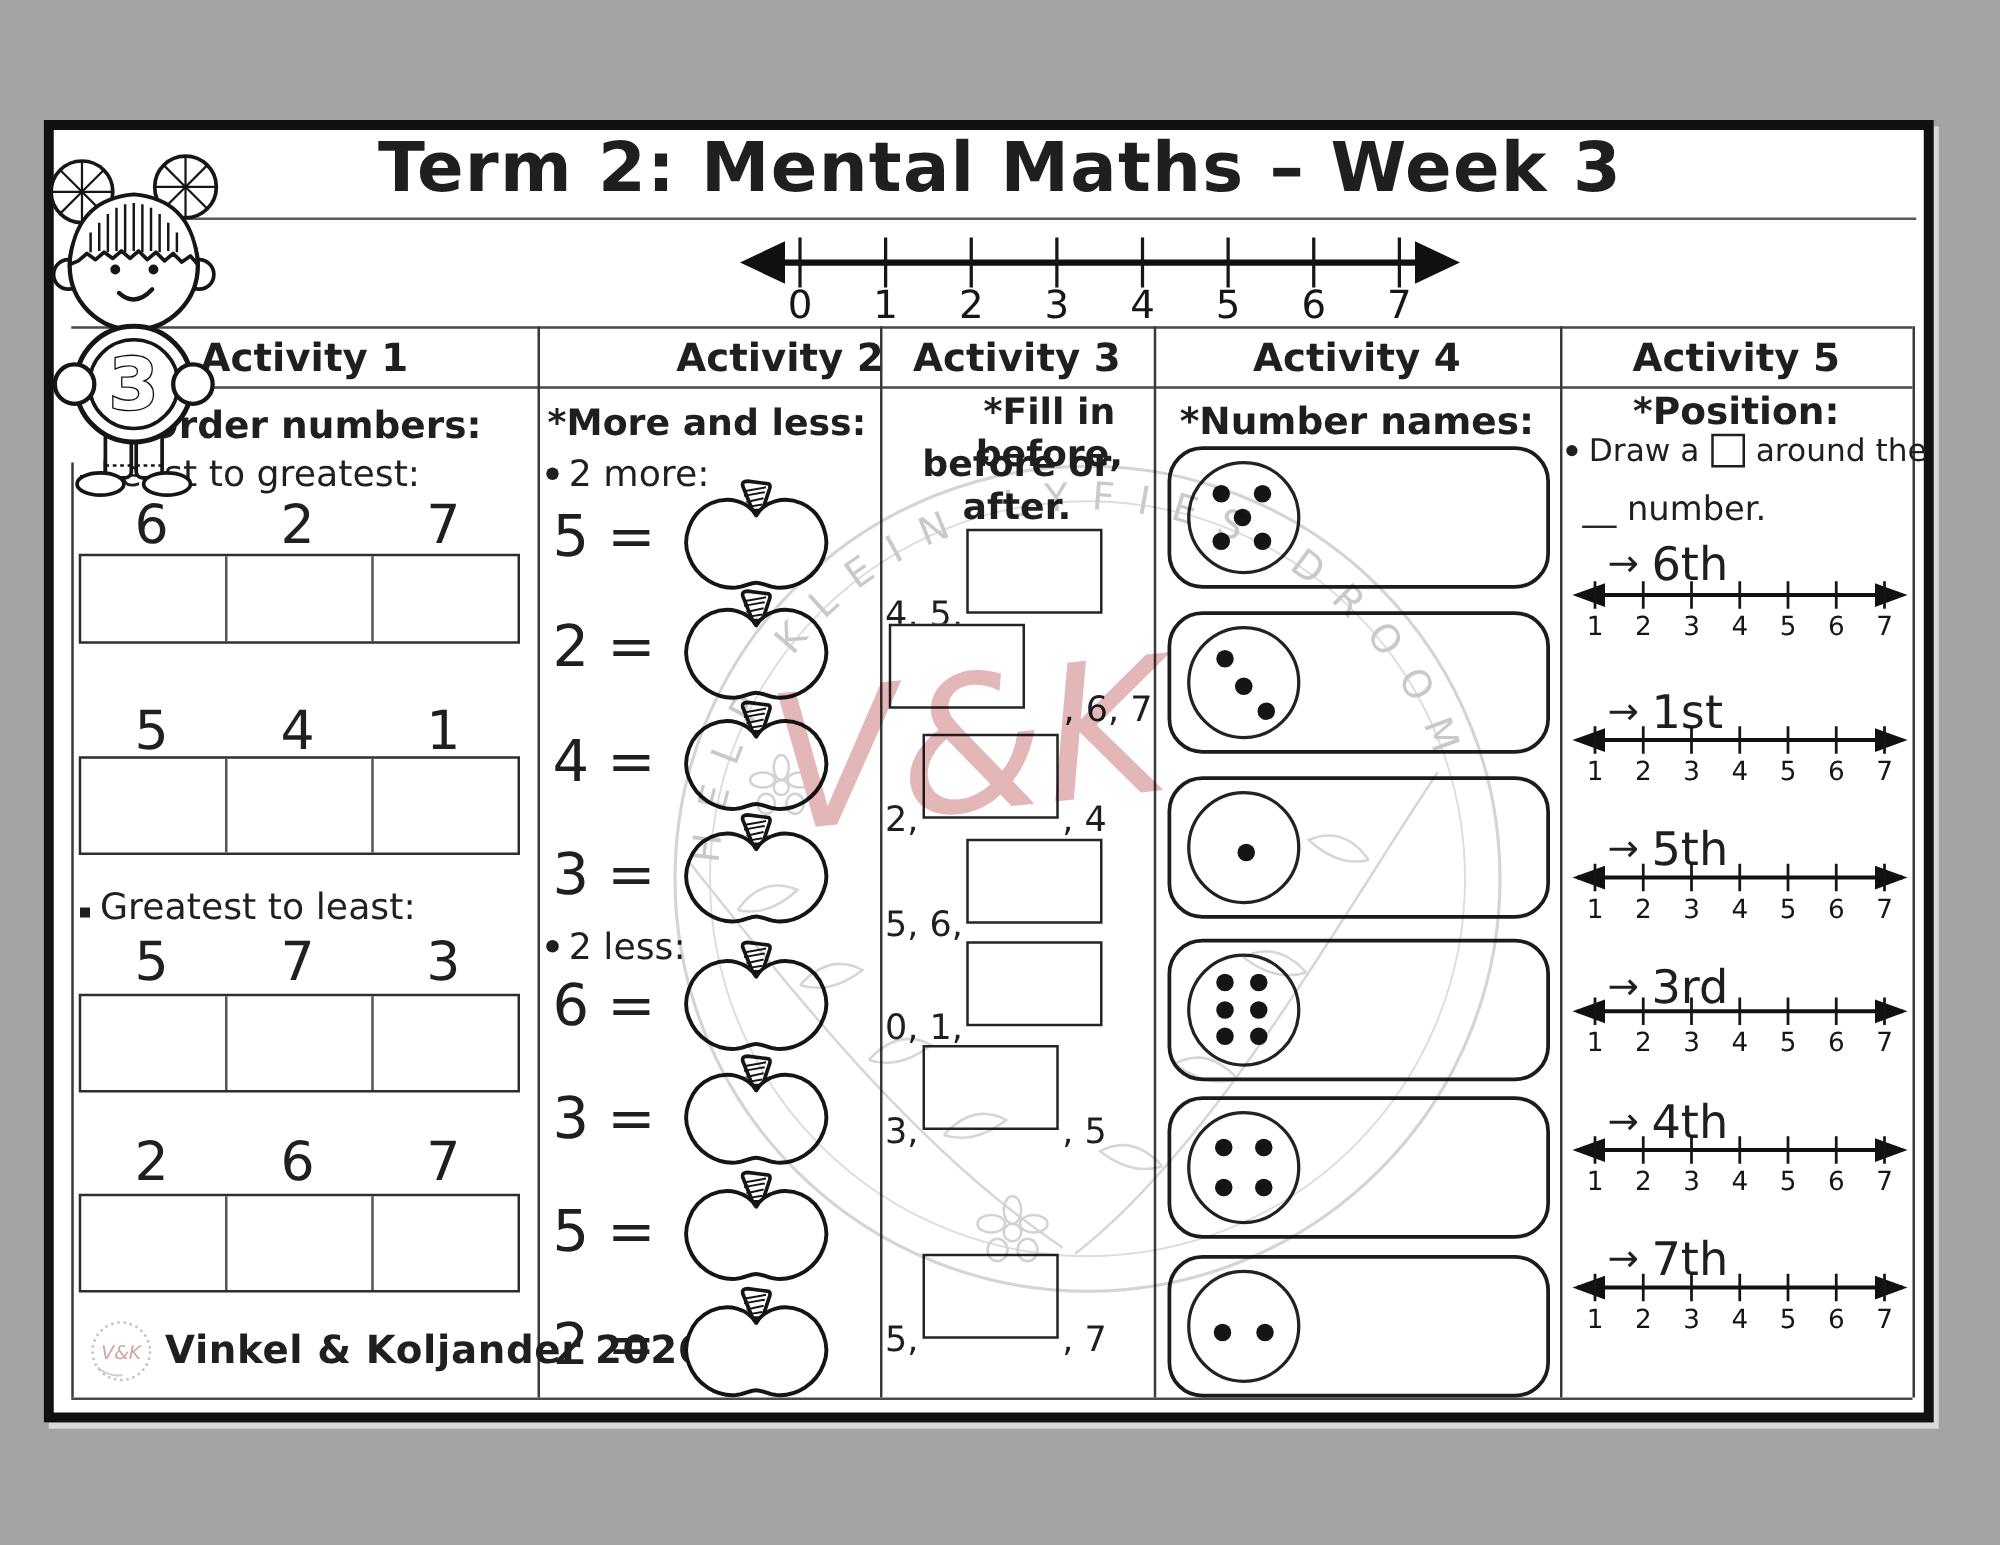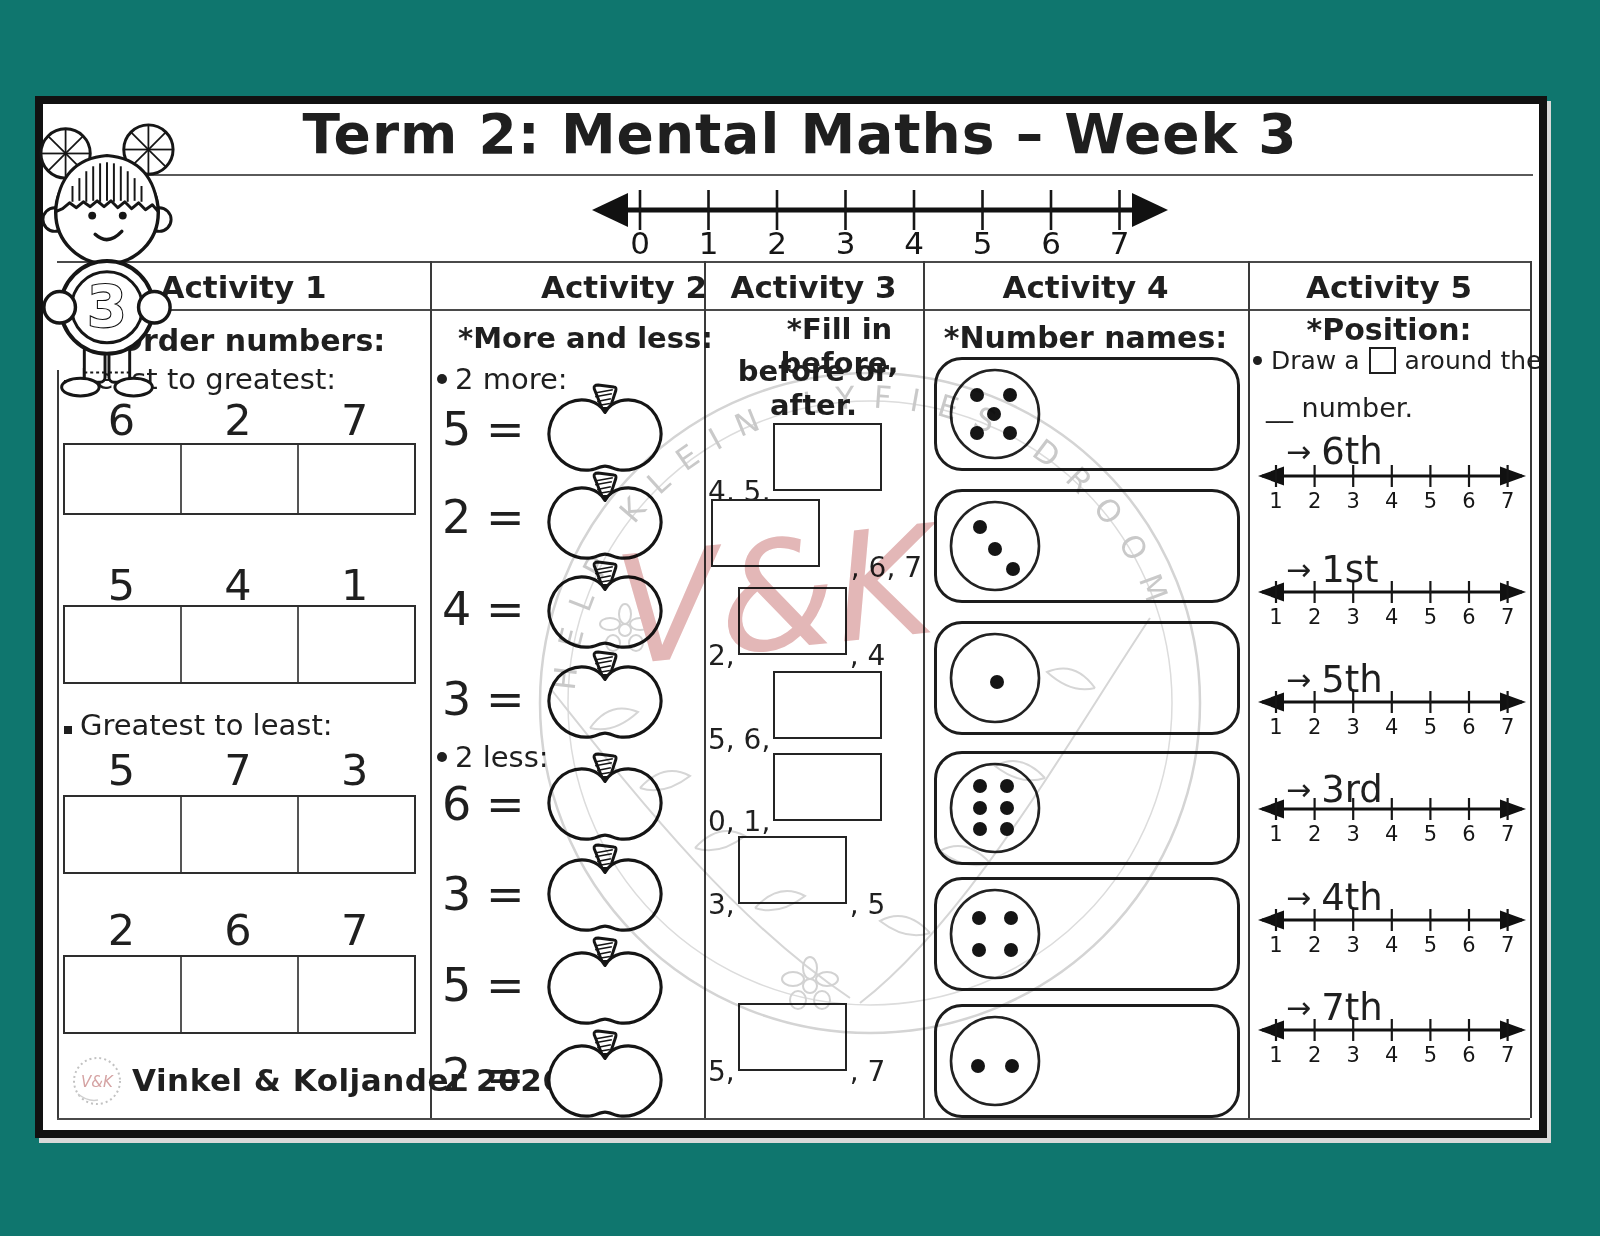--- a/index.html
+++ b/index.html
@@ -1,16 +1,16 @@
 <!DOCTYPE html>
 <html><head>
 <meta charset="utf-8">
 <style>
   html,body{margin:0;padding:0;background:#fff;}
-  .page{position:relative;width:1600px;height:1236px;background:#0f766e;overflow:hidden;
+  .page{position:relative;width:1600px;height:1236px;background:#a3a3a3;overflow:hidden;
         font-family:"DejaVu Sans","Liberation Sans",sans-serif;color:#1f1f1f;}
   .frame{position:absolute;left:35px;top:96px;width:1496px;height:1026px;border:8px solid #111;
          background:#fff;box-shadow:4px 5px 0 #d9d9d9;}
   .page-title{position:absolute;left:0;top:102px;width:1600px;text-align:center;
               font-size:55px;font-weight:800;letter-spacing:1px;}
   .hline{position:absolute;height:2px;background:#4a4a4a;}
   .vline{position:absolute;width:2px;background:#3a3a3a;}
   .col-header{position:absolute;top:266px;height:42px;line-height:42px;text-align:center;
               font-size:31px;font-weight:600;}
   .instr{position:absolute;text-align:center;font-size:29px;font-weight:600;}
@@ -92,21 +92,21 @@
   <div class="instr" style="left:57px;top:323px;width:373px;font-size:30px;">*Order numbers:</div>
   <div class="sub-label" style="left:64px;top:362px;">
     <span class="sq-bullet"></span>
     <span>Least to greatest:</span>
   </div>
   <div class="sub-label" style="left:64px;top:708px;">
     <span class="sq-bullet"></span>
     <span>Greatest to least:</span>
   </div>
 
-  <div class="instr" style="left:450px;top:321px;width:271px;">*More and less:</div>
+  <div class="instr" style="left:430px;top:321px;width:271px;">*More and less:</div>
   <div class="sub-label" style="left:437px;top:362px;">
     <span class="dot-bullet"></span>
     <span>2 more:</span>
   </div>
   <div class="sub-label" style="left:437px;top:740px;">
     <span class="dot-bullet"></span>
     <span>2 less:</span>
   </div>
 
   <div class="instr" style="left:704px;top:312px;width:219px;padding-left:26px;">*Fill in before,</div>

